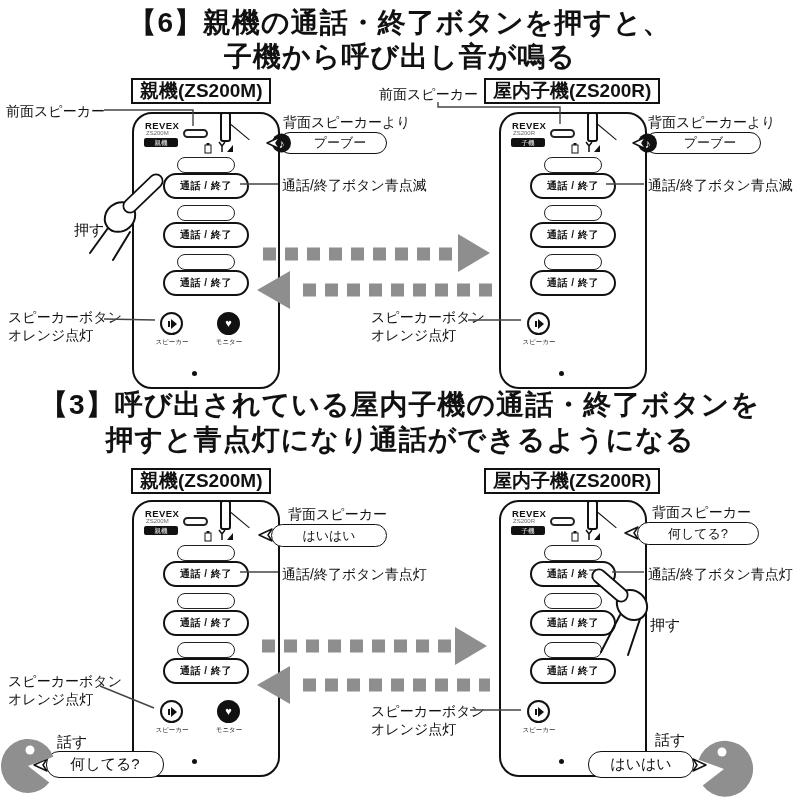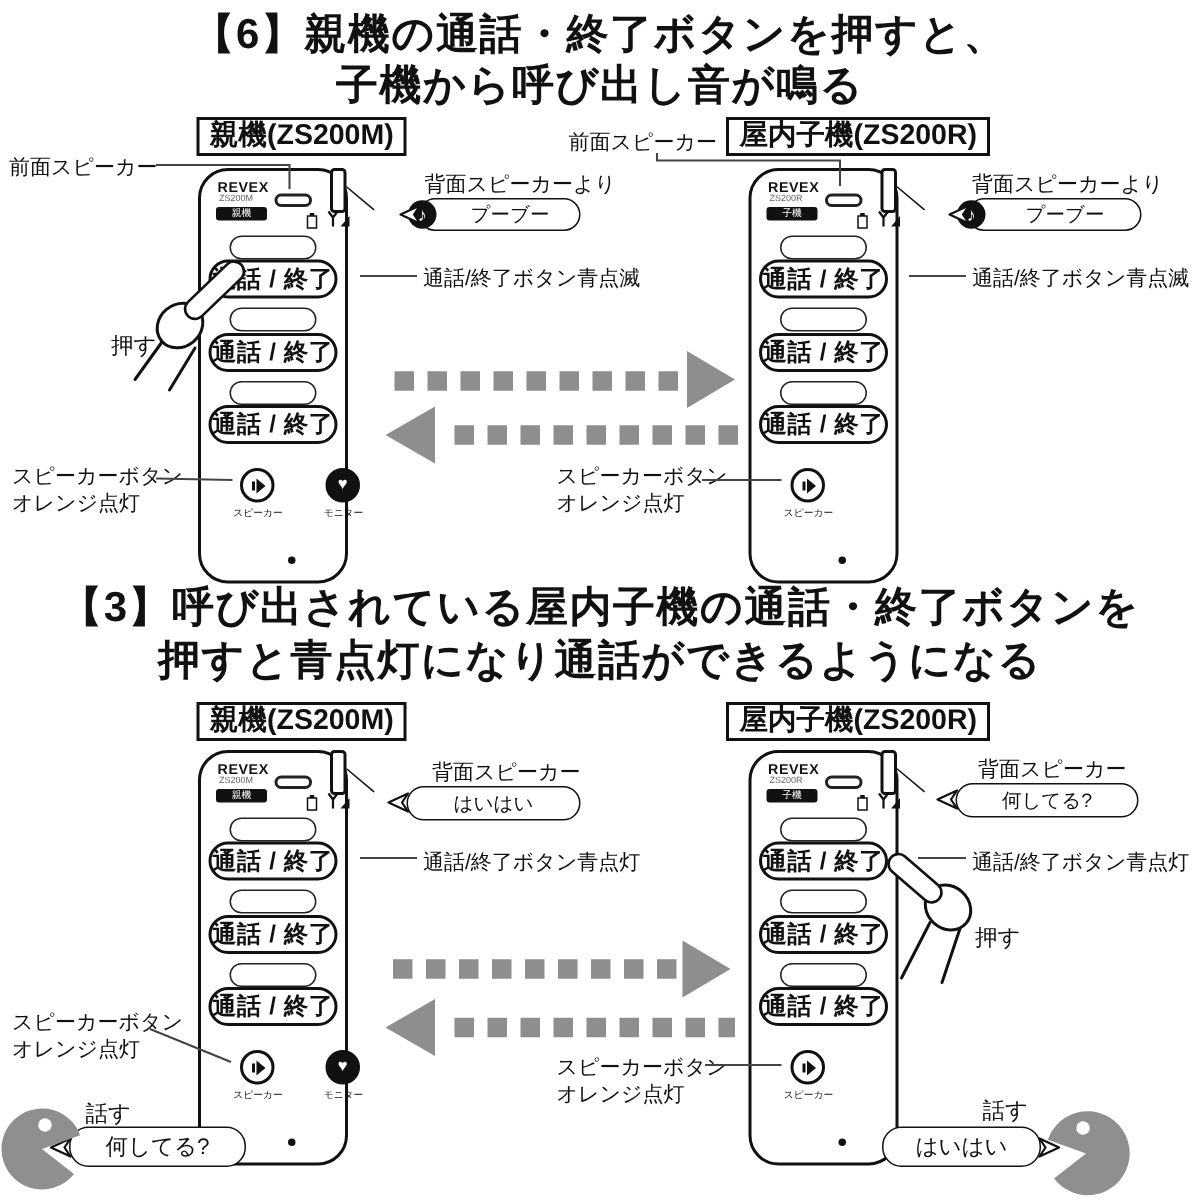--- a/index.html
+++ b/index.html
@@ -4,38 +4,38 @@
 <style>
   html,body{margin:0;padding:0}
   body{width:800px;height:800px;background:#fff;position:relative;overflow:hidden;
        font-family:"Liberation Sans","DejaVu Sans",sans-serif;color:#111}
   .title{position:absolute;left:0;width:800px;text-align:center;font-weight:bold;
          font-size:28px;letter-spacing:1px;white-space:nowrap;z-index:2}
   .nbox{position:absolute;border:2px solid #111;background:#fff;font-weight:bold;
         font-size:19px;line-height:20px;padding:1px 7px;white-space:nowrap;z-index:2}
   .lbl{position:absolute;font-size:14px;white-space:nowrap;z-index:2}
   .press{font-size:15px}
-  .device{position:absolute;width:100px;height:277px;border:2.5px solid #111;
+  .device{position:absolute;width:148px;height:277px;border:2.5px solid #111;
           border-radius:20px;background:#fff;box-sizing:border-box;z-index:1}
   .brand{position:absolute;left:11px;top:6px;font-size:9.5px;font-weight:800;letter-spacing:.4px}
   .model{position:absolute;left:12px;top:16px;font-size:6px;color:#666}
   .badge{position:absolute;left:10px;top:24px;width:34px;height:9px;background:#111;color:#fff;
          font-size:6.5px;line-height:9px;text-align:center;border-radius:2px}
   .grille{position:absolute;left:49px;top:15px;width:25px;height:9px;border-radius:5px;
           border:2.5px solid #222;background:#fff;box-sizing:border-box}
   .antenna{position:absolute;left:86px;top:-2px;width:11px;height:30px;border:2px solid #111;
            border-radius:3px;background:#fff;box-sizing:border-box}
   .flap{position:absolute;left:97px;top:10px;width:24px;height:0;border-top:1.5px solid #111;
         transform:rotate(40deg);transform-origin:left center}
   .batt,.sig{position:absolute}
   .batt{left:70px;top:26px}.sig{left:82px;top:25px}
   .oval{position:absolute;left:50%;transform:translateX(-50%);background:#fff;box-sizing:border-box}
   .oval.blank{width:58px;height:16px;border:1.5px solid #222;border-radius:9px}
   .oval.talk{width:86px;height:26px;border:2.5px solid #111;border-radius:14px;display:flex;
-             align-items:center;justify-content:center;font-size:16px;font-weight:bold;letter-spacing:.5px}
+             align-items:center;justify-content:center;font-size:10px;font-weight:bold;letter-spacing:.5px}
   .r1{top:43px}.r2{top:59px}.r3{top:91px}.r4{top:108px}.r5{top:140px}.r6{top:156px}
   .cbtn{position:absolute;width:23px;height:23px;border:2px solid #111;border-radius:50%;top:198px;
         display:flex;align-items:center;justify-content:center;box-sizing:border-box;background:#fff}
   .cbtn.spk{left:26px}
   .cbtn.mon{left:83px;background:#111;color:#fff;font-size:11px;line-height:1}
   .clabel{position:absolute;top:224px;width:48px;text-align:center;font-size:6.5px}
   .clabel.spkl{left:14px}.clabel.monl{left:71px}
   .mic-dot{position:absolute;left:58px;top:257px;width:5px;height:5px;border-radius:50%;background:#111}
   .bubble{position:absolute;border:1.8px solid #111;border-radius:13px;background:#fff;display:flex;
           align-items:center;justify-content:center;font-size:13px;white-space:nowrap;

